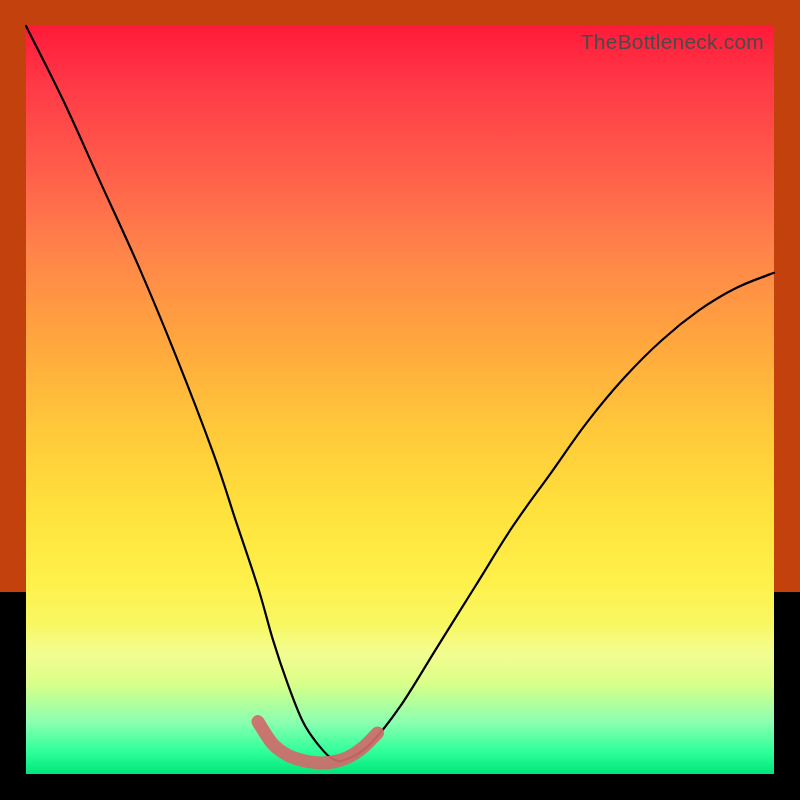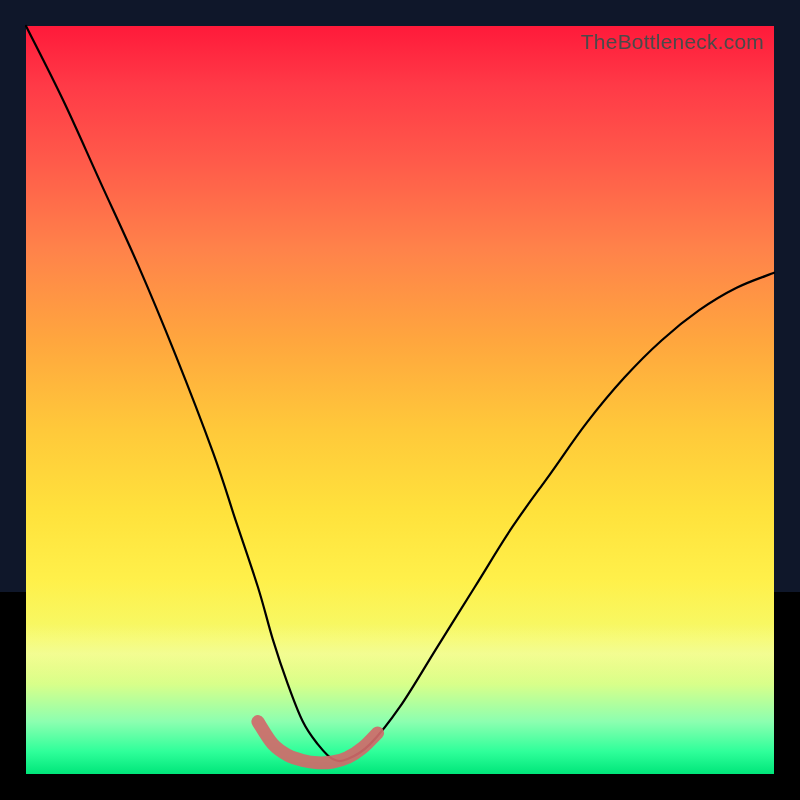--- a/index.html
+++ b/index.html
@@ -10,21 +10,21 @@
     background: #000;
     overflow: hidden;
     font-family: Arial, Helvetica, sans-serif;
   }
   .frame {
     position: absolute;
     left: 0;
     top: 0;
     width: 800px;
     height: 592px;
-    background: #0f172a;
+    background: #c2410c;
   }
   .plot {
     position: absolute;
     left: 26px;
     top: 26px;
     width: 748px;
     height: 748px;
     
     background: linear-gradient(to bottom,
       #ff1a3a 0%,

